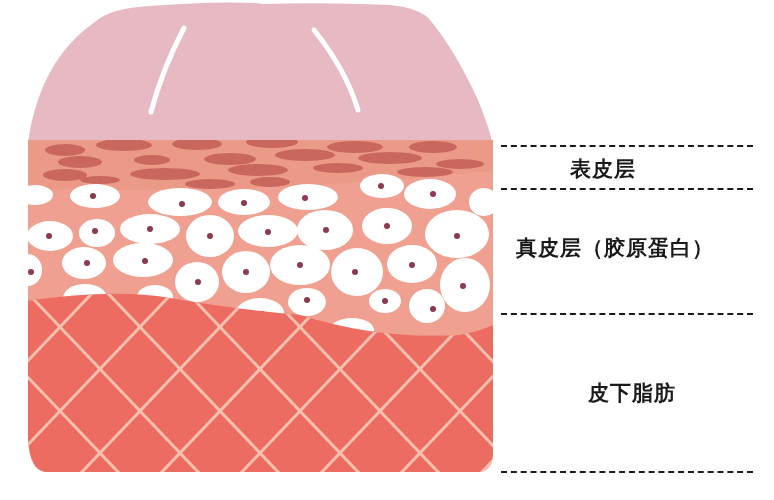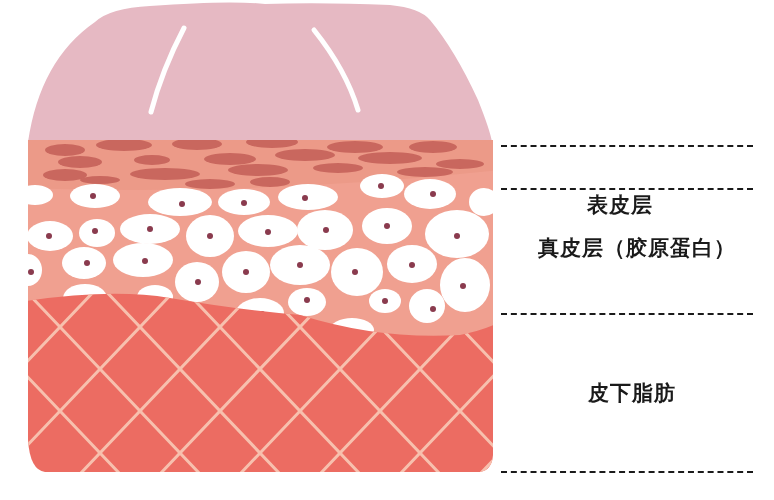--- a/index.html
+++ b/index.html
@@ -123,15 +123,15 @@
       <path d="M20,302 Q110,288 170,298 Q240,310 300,315 Q380,340 460,335 Q485,330 500,322 L500,480 L20,480 Z"></path>
     </clipPath>
   </g>
 </svg>
 
 <div class="dash" style="top:145px"></div>
 <div class="dash" style="top:188px"></div>
 <div class="dash" style="top:313px"></div>
 <div class="dash" style="top:471px"></div>
 
-<div class="label" style="left:587px; top:155px;margin-top:36px;">表皮层</div>
-<div class="label" style="left:538px; top:234px;">真皮层（胶原蛋白）</div>
+<div class="label" style="left:570px; top:155px;">表皮层</div>
+<div class="label" style="left:516px; top:234px;">真皮层（胶原蛋白）</div>
 <div class="label" style="left:572px; top:379px;margin-left:16px;">皮下脂肪</div>
 
 </body></html>

